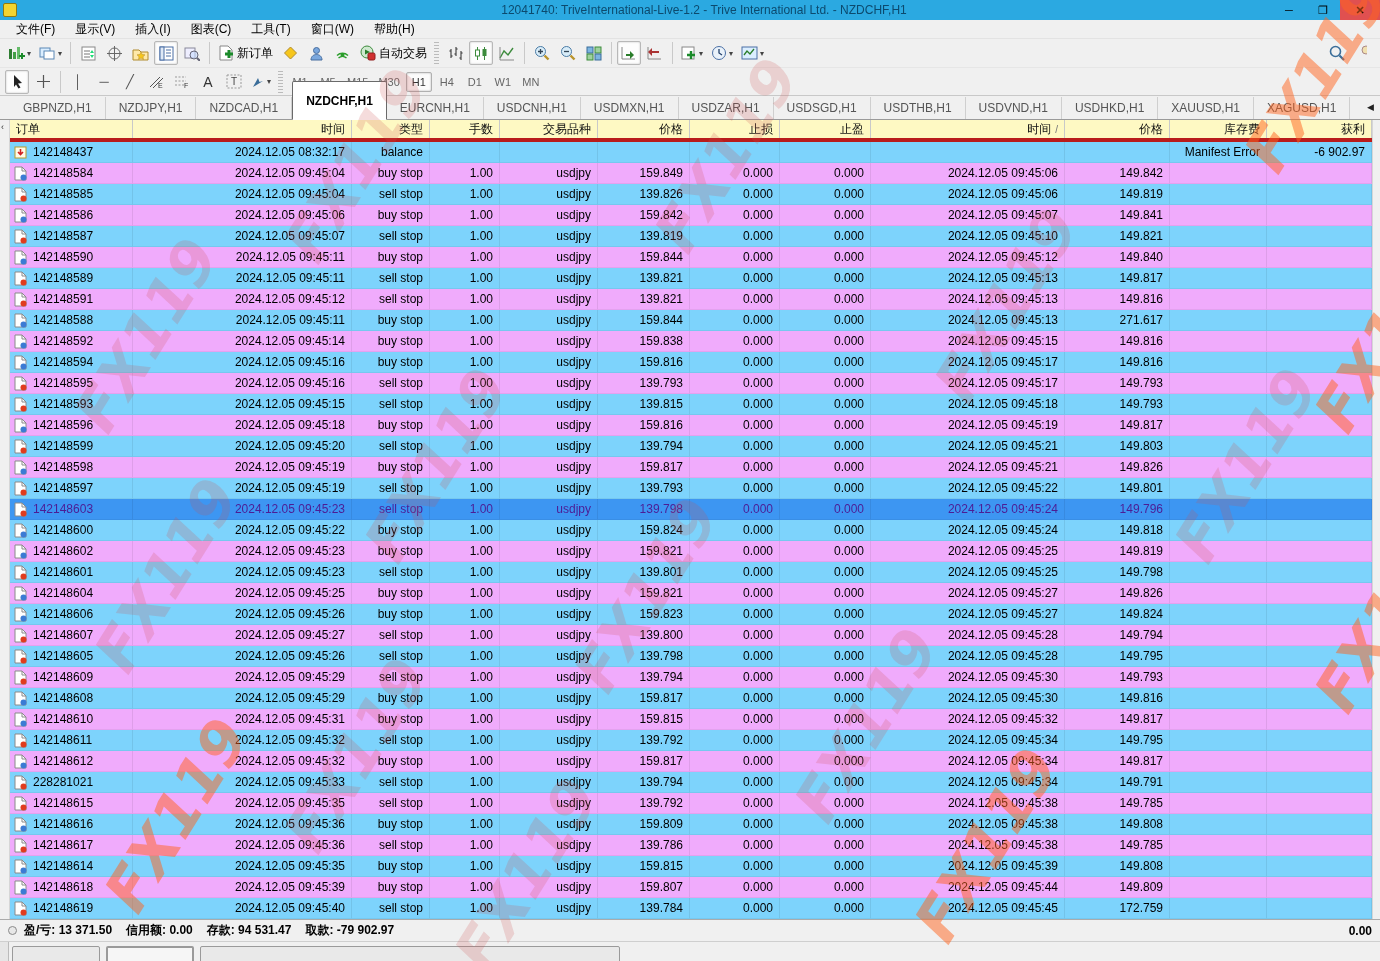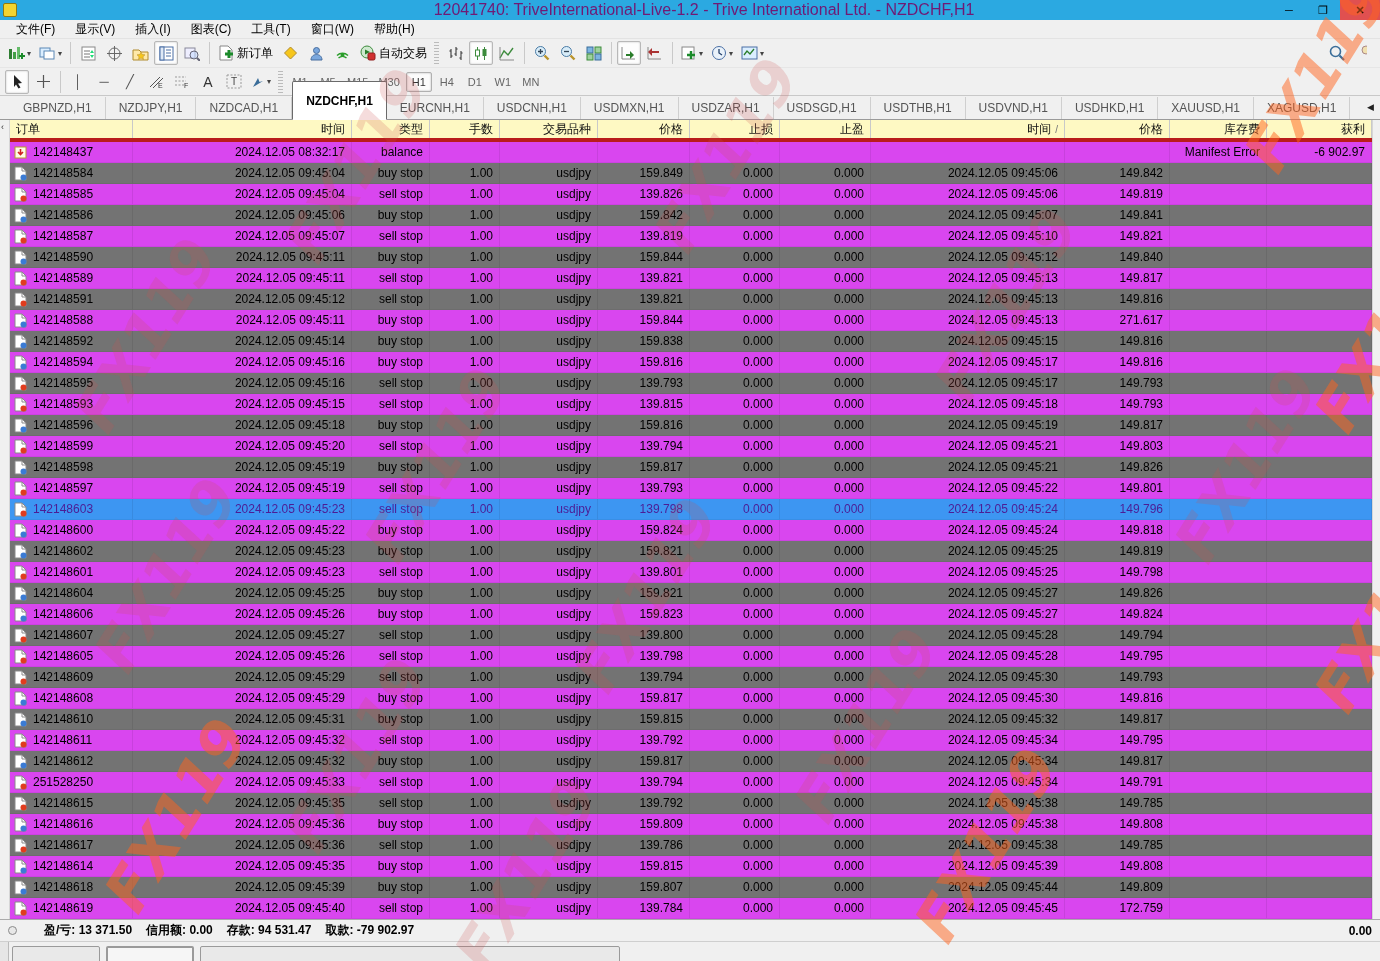--- a/index.html
+++ b/index.html
@@ -2,21 +2,21 @@
 <html><head>
 <meta charset="utf-8">
 <style>
   * { margin:0; padding:0; box-sizing:border-box; }
   html,body { width:1380px; height:961px; overflow:hidden; }
   body { font-family:"Liberation Sans", sans-serif; font-size:12px; color:#000; background:#f0f0f0; position:relative; }
 
   
   .titlebar { height:20px; background:#2BA9E1; display:flex; align-items:center; position:relative; }
   .win-logo { width:14px; height:14px; margin-left:3px; background:#f3d430; border:1px solid #8f7a10; border-radius:2px; }
-  .title-text { position:absolute; left:0; right:0; text-align:center; font-size:16px; color:#701a75;margin-left:28px; }
+  .title-text { position:absolute; left:0; right:0; text-align:center; font-size:12px; color:#0c4a6e;margin-left:28px; }
   .win-btns { margin-left:auto; display:flex; height:20px; z-index:2; }
   .win-btn { width:34px; height:20px; display:flex; align-items:center; justify-content:center; font-size:11px; color:#000; cursor:pointer; }
   .win-btn.close { background:#E05050; width:40px; font-weight:bold; }
 
   .menubar { height:19px; background:#f0f0f0; display:flex; align-items:center; padding-left:6px; border-bottom:1px solid #e3e3e3; }
   .menu-item { padding:2px 10px; cursor:default; }
 
   
   .toolbar { background:#f0f0f0; display:flex; align-items:center; padding:0 4px; }
   .tb1 { height:29px; border-bottom:1px solid #e6e6e6; }
@@ -43,33 +43,33 @@
   .left-strip { width:10px; background:#f0f0f0; border-right:1px solid #d6d6d6; position:relative; }
   .collapse-arrow { position:absolute; top:2px; left:1px; font-size:9px; color:#333; cursor:pointer; }
   .right-filler { width:8px; background:#f0f0f0; border-left:1px solid #d6d6d6; }
 
   .table-wrap { width:1362px; background:#fff; position:relative; }
   .thead { display:flex; height:22px; background:#fef9c3; border-bottom:4px solid #b91c1c; }
   .th { display:flex; align-items:center; justify-content:flex-end; padding:0 6px; border-right:1px solid #c9c9c9; font-size:12px; color:#111; cursor:pointer; }
   .th.first { justify-content:flex-start; }
   .sort-mark { color:#777; font-size:10px; margin-left:4px; }
   .tbody { position:relative; }
-  .trow { display:flex; height:21px; background:#737373; cursor:default; }
-  .trow.alt { background:#d946ef; }
+  .trow { display:flex; height:21px; background:#f0abfc; cursor:default; }
+  .trow.alt { background:#7dd3fc; }
   .trow.selected { background:#3D96F2; color:#4c1d95; }
   .td { display:flex; align-items:center; justify-content:flex-end; padding:0 6px; border-right:1px solid rgba(0,0,0,.07); border-bottom:1px solid rgba(0,0,0,.05); overflow:hidden; white-space:nowrap; }
   .td.first { justify-content:flex-start; padding-left:4px; }
   .td .ricon { margin-right:6px; display:flex; }
   .c0{width:123px}.c1{width:219px}.c2{width:78px}.c3{width:70px}.c4{width:98px}.c5{width:92px}
   .c6{width:90px}.c7{width:91px}.c8{width:194px}.c9{width:105px}.c10{width:97px}.c11{width:105px}
 
   .red-note { position:absolute; left:945px; top:-4px; font-size:23px; font-weight:bold; color:#FF0000; letter-spacing:1px; white-space:nowrap; z-index:20; pointer-events:none; }
 
   
-  .statusbar { height:22px; background:#f0f0f0; border-top:1px solid #ababab; display:flex; align-items:center; padding:0 8px; font-weight:bold;gap:20px; }
+  .statusbar { height:22px; background:#f0f0f0; border-top:1px solid #ababab; display:flex; align-items:center; padding:0 8px; font-weight:bold; }
   .status-dot { width:9px; height:9px; border:1px solid #8a8a8a; border-radius:50%; background:#e8e8e8; margin-right:7px; }
   .status-item { margin-right:14px; }
   .status-right { margin-left:auto; font-weight:bold; }
 
   
   .bottomstrip { height:20px; background:#f0f0f0; border-top:1px solid #cfcfcf; display:flex; align-items:flex-start; padding-left:12px; position:relative; overflow:hidden; }
   .bstub { height:26px; width:88px; background:#e9e9e9; border:1px solid #9a9a9a; margin-right:6px; margin-top:4px; border-radius:2px 2px 0 0; }
   .bstub.active { background:#f6f6f6; border-width:2px; }
   .bstub.wide { width:420px; }
   .bside { position:absolute; left:0; top:0; width:9px; height:20px; background:#e6e6e6; border-right:1px solid #bbb; font-size:8px; overflow:hidden; }
@@ -1069,21 +1069,21 @@
         </div>
         <div class="trow alt">
           <div class="td c0 first">
             <span class="ricon">
               <svg width="13" height="15">
                 <path d="M1 1h7l4 4v9H1z" fill="#fff" stroke="#8a8a8a"></path>
                 <path d="M8 1v4h4" fill="none" stroke="#8a8a8a"></path>
                 <circle cx="9.5" cy="11.5" r="3" fill="#e03c1e"></circle>
               </svg>
             </span>
-            <span>251528250</span>
+            <span>228281021</span>
           </div>
           <div class="td c1">2024.12.05 09:45:33</div>
           <div class="td c2">sell stop</div>
           <div class="td c3">1.00</div>
           <div class="td c4">usdjpy</div>
           <div class="td c5">139.794</div>
           <div class="td c6">0.000</div>
           <div class="td c7">0.000</div>
           <div class="td c8">2024.12.05 09:45:34</div>
           <div class="td c9">149.791</div>

